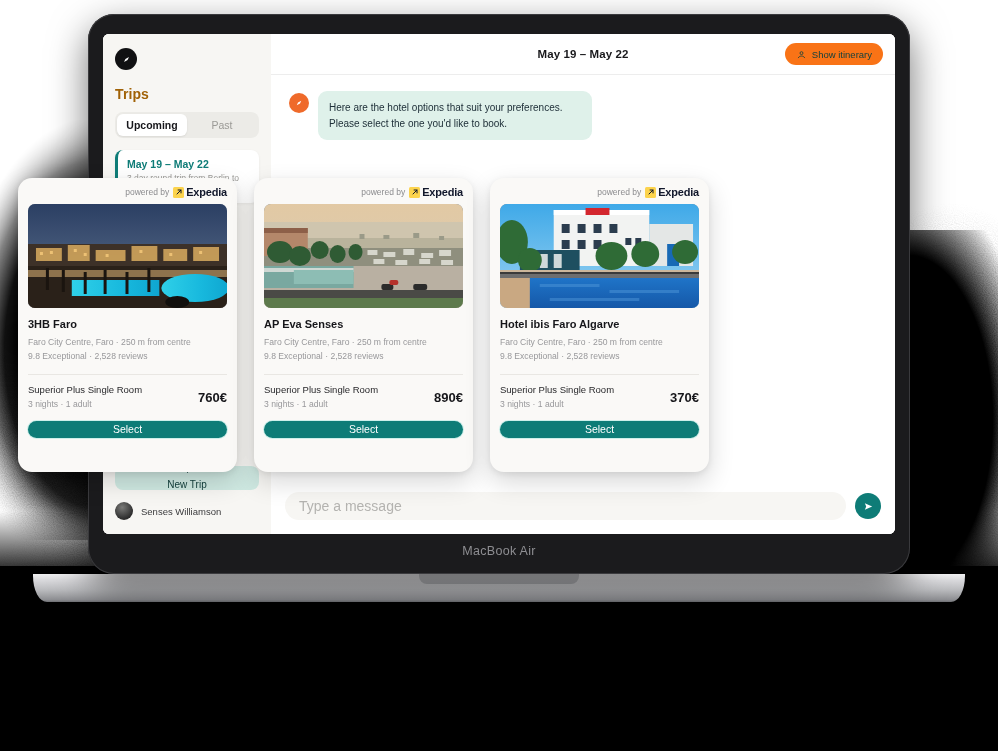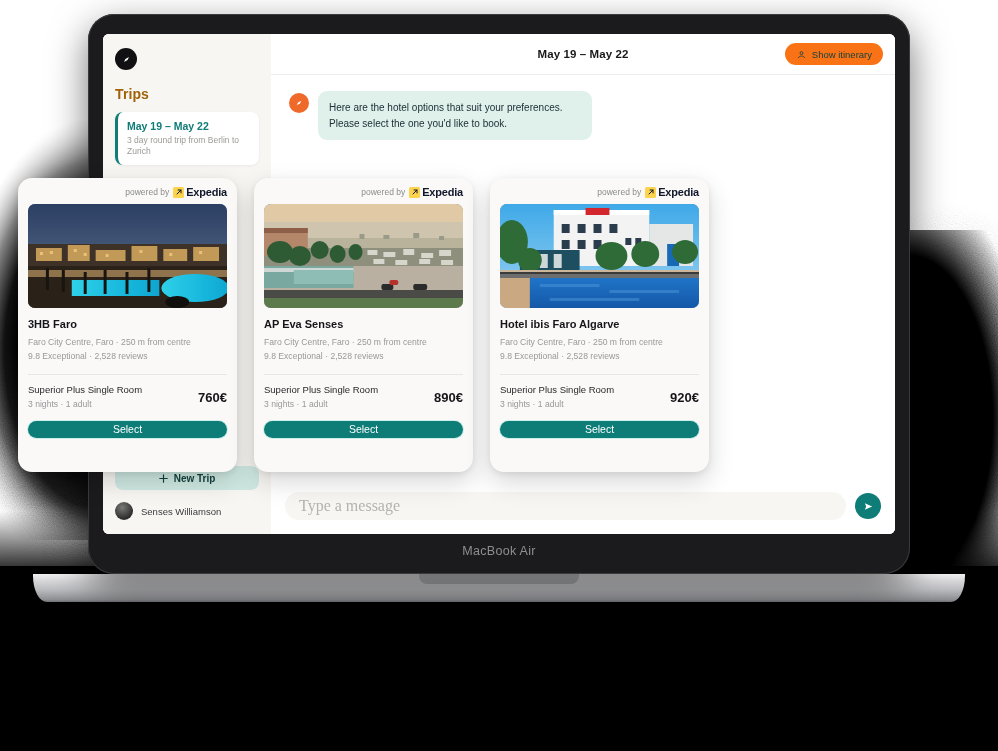--- a/index.html
+++ b/index.html
@@ -193,24 +193,25 @@
   #sidebar-spacer { flex: 1 1 auto; }
   #new-trip {
     background: #cfe9e2;
     border-radius: 8px;
     height: 24px;
     display: flex;
     align-items: center;
     justify-content: center;
     gap: 6px;
     font-size: 10px;
-    font-weight: bold;
+    font-weight: normal;
     color: #14413e;
     cursor: pointer;
     margin-bottom: 12px;
+    flex-direction: column;
   }
   #user-row {
     display: flex;
     align-items: center;
     gap: 8px;
     padding-bottom: 4px;
     cursor: pointer;
   }
   #avatar {
     width: 18px; height: 18px;
@@ -299,23 +300,23 @@
     gap: 9px;
   }
   #message-input {
     flex: 1 1 auto;
     height: 28px;
     border-radius: 15px;
     background: #f7f6f3;
     border: none;
     outline: none;
     padding: 0 14px;
-    font-size: 16px;
+    font-size: 14px;
     color: #5d5d5f;
-    font-family: Liberation Serif, serif;
+    font-family: Liberation Sans, sans-serif;
   }
   #message-input::placeholder { color: #b4b3b0; }
   #send-button {
     width: 26px; height: 26px;
     flex: 0 0 26px;
     border-radius: 50%;
     background: #0e7c77;
     display: flex; align-items: center; justify-content: center;
     cursor: pointer;
     border: none;
@@ -483,20 +484,24 @@
           <aside id="sidebar">
             <div id="logo">
               <svg width="13" height="13" viewBox="0 0 24 24" aria-hidden="true">
                 <circle cx="12" cy="12" r="11" fill="#111113"></circle>
                 <path d="M16.5 7.5 L10 11 L7.5 16.5 L14 13 Z" fill="#ffffff"></path>
               </svg>
             </div>
 
             <div id="sidebar-title">Trips</div>
 
+            <div id="tabs">
+              <div class="tab active">Upcoming</div>
+              <div class="tab">Past</div>
+            </div>
 
             <div id="trip-card">
               <div id="trip-dates">May 19 – May 22</div>
               <div id="trip-desc">3 day round trip from Berlin to Zurich</div>
             </div>
 
             <div id="sidebar-spacer"></div>
 
             <div id="new-trip">
               <svg width="9" height="9" viewBox="0 0 12 12" aria-hidden="true">
@@ -774,19 +779,19 @@
       </div>
       <div class="hotel-name">Hotel ibis Faro Algarve</div>
       <div class="hotel-loc">Faro City Centre, Faro · 250 m from centre</div>
       <div class="hotel-rating">9.8 Exceptional · 2,528 reviews</div>
       <div class="divider"></div>
       <div class="room-row">
         <div>
           <div class="room-name">Superior Plus Single Room</div>
           <div class="room-meta">3 nights · 1 adult</div>
         </div>
-        <div class="price">920€</div>
+        <div class="price">370€</div>
       </div>
       <button class="select-btn">Select</button>
     </div>
 
   </div>
 </div>
 
 </body></html>

